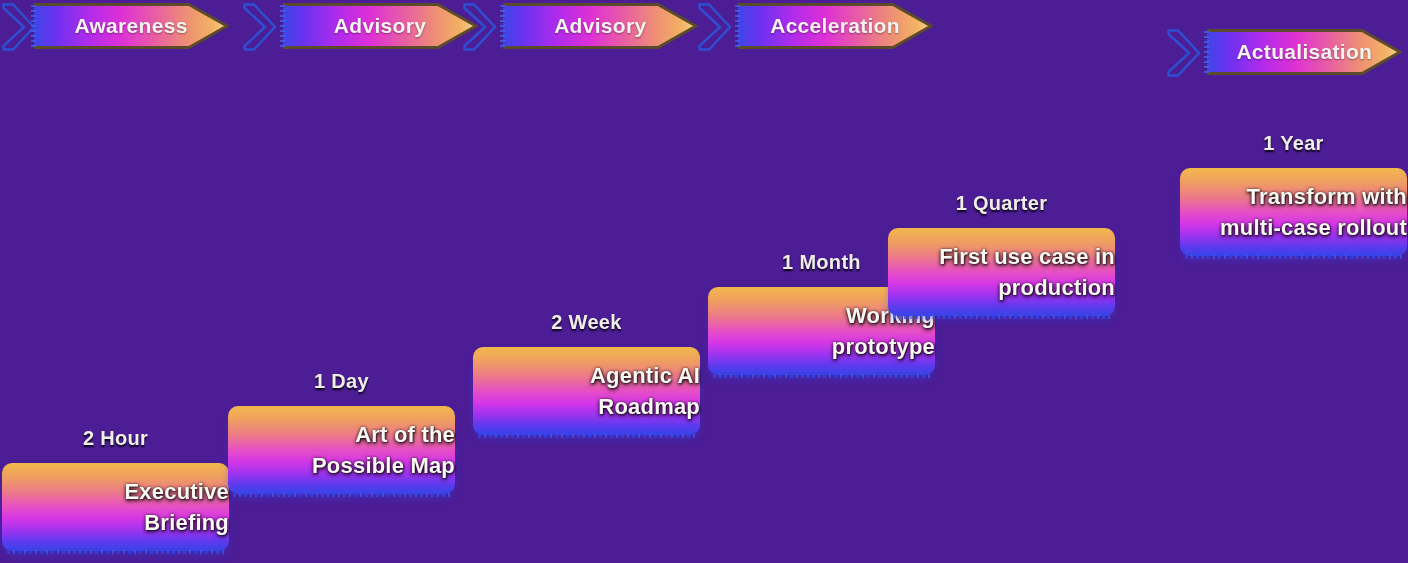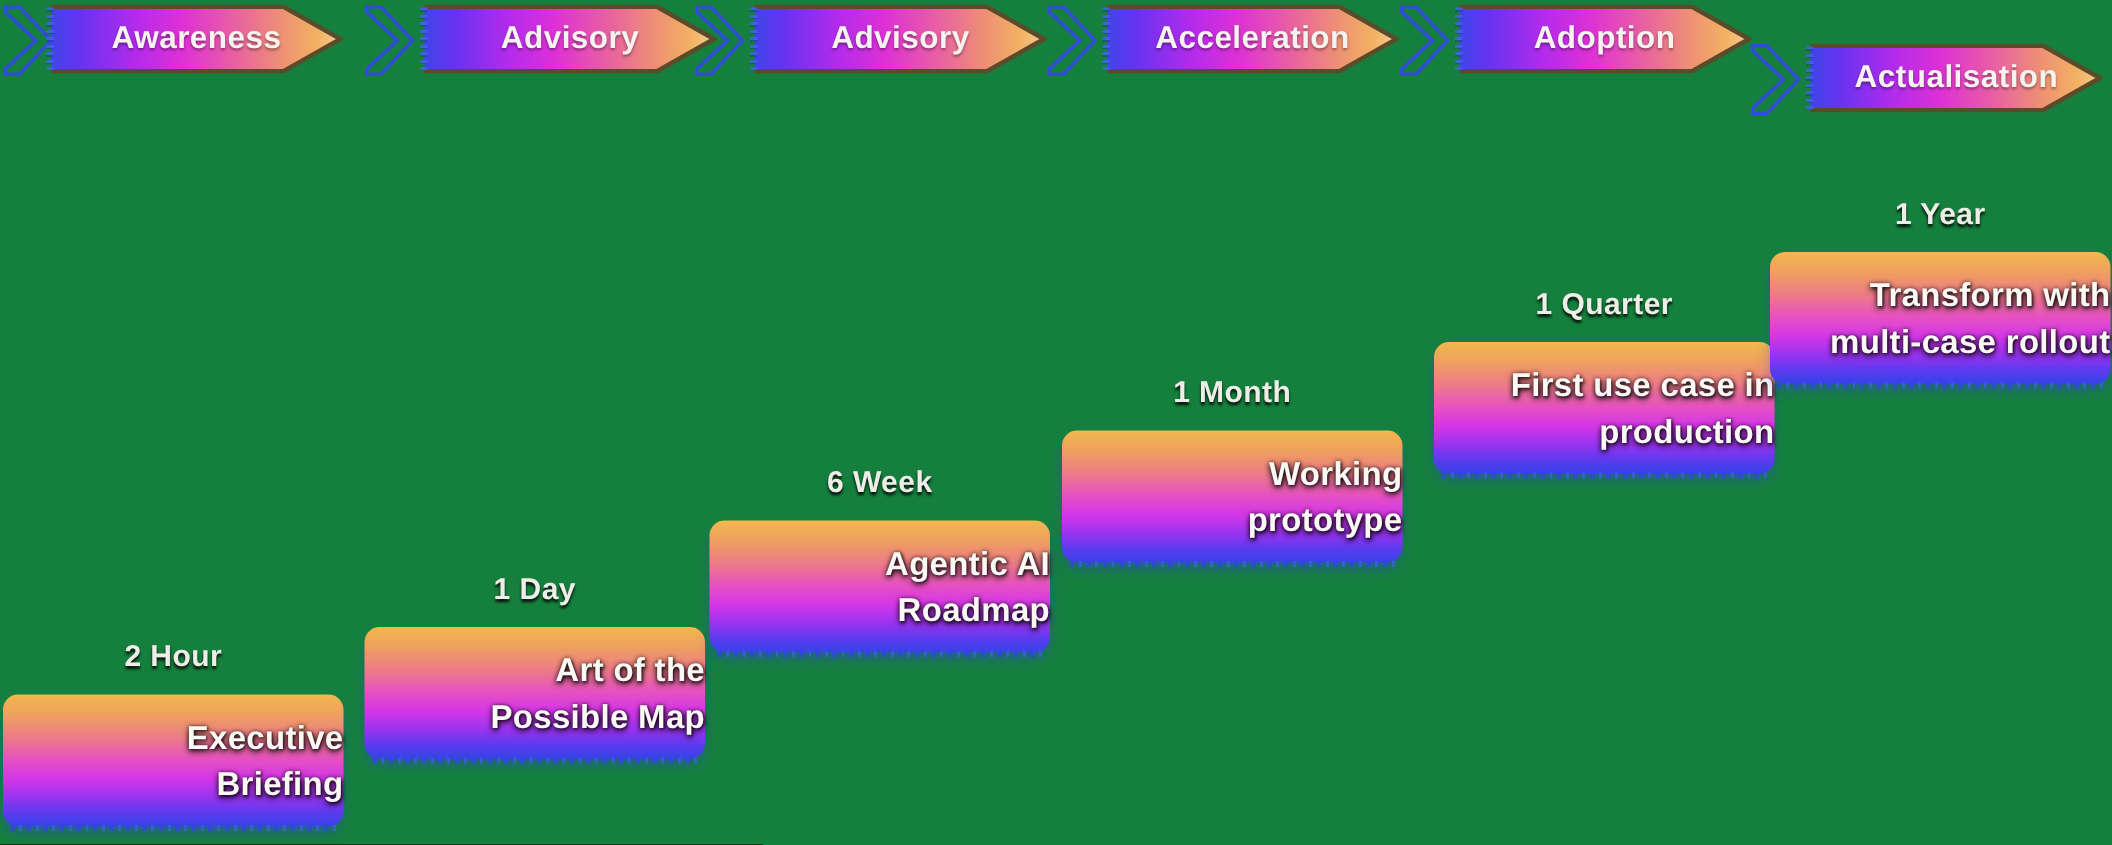--- a/index.html
+++ b/index.html
@@ -1,17 +1,17 @@
 <!DOCTYPE html>
 <html><head>
 <meta charset="utf-8">
 <style>
   html,body{margin:0;padding:0;background:#000;}
   .canvas{
-    position:relative;width:1408px;height:563px;background:#15803d;
+    position:relative;width:1408px;height:563px;background:#4c1d95;
     overflow:hidden;font-family:"Liberation Sans",sans-serif;
   }
 
   
   .phase-row{position:absolute;left:0;top:0;width:1408px;height:56px;}
   .phase{position:absolute;top:0;width:235px;height:56px;}
   .phase-chevron{position:absolute;left:-6px;top:3px;}
   .phase:first-child .phase-chevron{left:2px;}
   .phase-arrow{position:absolute;left:33px;top:3px;}
   .arrow-edge-noise{
@@ -51,24 +51,24 @@
     position:absolute;left:5px;right:5px;bottom:-3px;height:4px;opacity:.85;
     background:repeating-linear-gradient(90deg,
       rgba(51,67,230,.9) 0 3px, transparent 3px 6px, rgba(70,95,240,.7) 6px 8px, transparent 8px 11px);
   }
 
   
   .phase-0{left:0px;}     .phase-1{left:249px;} .phase-2{left:469.3px;}
   .phase-3{left:704px;}   .phase-4{left:938.7px;} .phase-5{left:1173.3px;margin-top:26px;}
 
   .ms-0{left:2px;   top:463px;}
-  .ms-1{left:243px; top:406px;margin-top:12px;}
+  .ms-1{left:228px; top:406px;}
   .ms-2{left:473px; top:347px;}
   .ms-3{left:708px; top:287px;}
-  .ms-4{left:956px; top:228px;}
+  .ms-4{left:888px; top:228px;}
   .ms-5{left:1180px;top:168px;}
 
   .defs-holder{position:absolute;width:0;height:0;overflow:hidden;}
 </style>
 </head>
 <body>
 
 <svg class="defs-holder" aria-hidden="true">
   <defs>
     <linearGradient id="gArrow" x1="0" y1="0" x2="1" y2="0">
@@ -125,30 +125,20 @@
       <svg class="phase-chevron" width="34" height="48" viewBox="0 0 34 48">
         <path d="M1.5,1.5 L11,1.5 L32,24 L11,46.5 L1.5,46.5 L1.5,43 L22,24 L1.5,5 Z" fill="none" stroke="#2E4FD2" stroke-width="2.5"></path>
       </svg>
       <svg class="phase-arrow" width="196" height="46" viewBox="0 0 196 46">
         <path d="M1,1.5 L156,1.5 L194,23 L156,44.5 L1,44.5" fill="url(#gArrow)" stroke="#5A4B2B" stroke-width="3" stroke-linejoin="miter"></path>
       </svg>
       <div class="arrow-edge-noise"></div>
       <div class="phase-label">Acceleration</div>
     </div>
 
-    <div class="phase phase-4">
-      <svg class="phase-chevron" width="34" height="48" viewBox="0 0 34 48">
-        <path d="M1.5,1.5 L11,1.5 L32,24 L11,46.5 L1.5,46.5 L1.5,43 L22,24 L1.5,5 Z" fill="none" stroke="#2E4FD2" stroke-width="2.5"></path>
-      </svg>
-      <svg class="phase-arrow" width="196" height="46" viewBox="0 0 196 46">
-        <path d="M1,1.5 L156,1.5 L194,23 L156,44.5 L1,44.5" fill="url(#gArrow)" stroke="#5A4B2B" stroke-width="3" stroke-linejoin="miter"></path>
-      </svg>
-      <div class="arrow-edge-noise"></div>
-      <div class="phase-label">Adoption</div>
-    </div>
 
     <div class="phase phase-5">
       <svg class="phase-chevron" width="34" height="48" viewBox="0 0 34 48">
         <path d="M1.5,1.5 L11,1.5 L32,24 L11,46.5 L1.5,46.5 L1.5,43 L22,24 L1.5,5 Z" fill="none" stroke="#2E4FD2" stroke-width="2.5"></path>
       </svg>
       <svg class="phase-arrow" width="196" height="46" viewBox="0 0 196 46">
         <path d="M1,1.5 L156,1.5 L194,23 L156,44.5 L1,44.5" fill="url(#gArrow)" stroke="#5A4B2B" stroke-width="3" stroke-linejoin="miter"></path>
       </svg>
       <div class="arrow-edge-noise"></div>
       <div class="phase-label">Actualisation</div>
@@ -168,21 +158,21 @@
   <div class="milestone ms-1">
     <div class="duration">1 Day</div>
     <div class="card">
       <span class="card-line">Art of the</span>
       <span class="card-line">Possible Map</span>
     </div>
     <div class="card-noise"></div>
   </div>
 
   <div class="milestone ms-2">
-    <div class="duration">6 Week</div>
+    <div class="duration">2 Week</div>
     <div class="card">
       <span class="card-line">Agentic AI</span>
       <span class="card-line">Roadmap</span>
     </div>
     <div class="card-noise"></div>
   </div>
 
   <div class="milestone ms-3">
     <div class="duration">1 Month</div>
     <div class="card">

